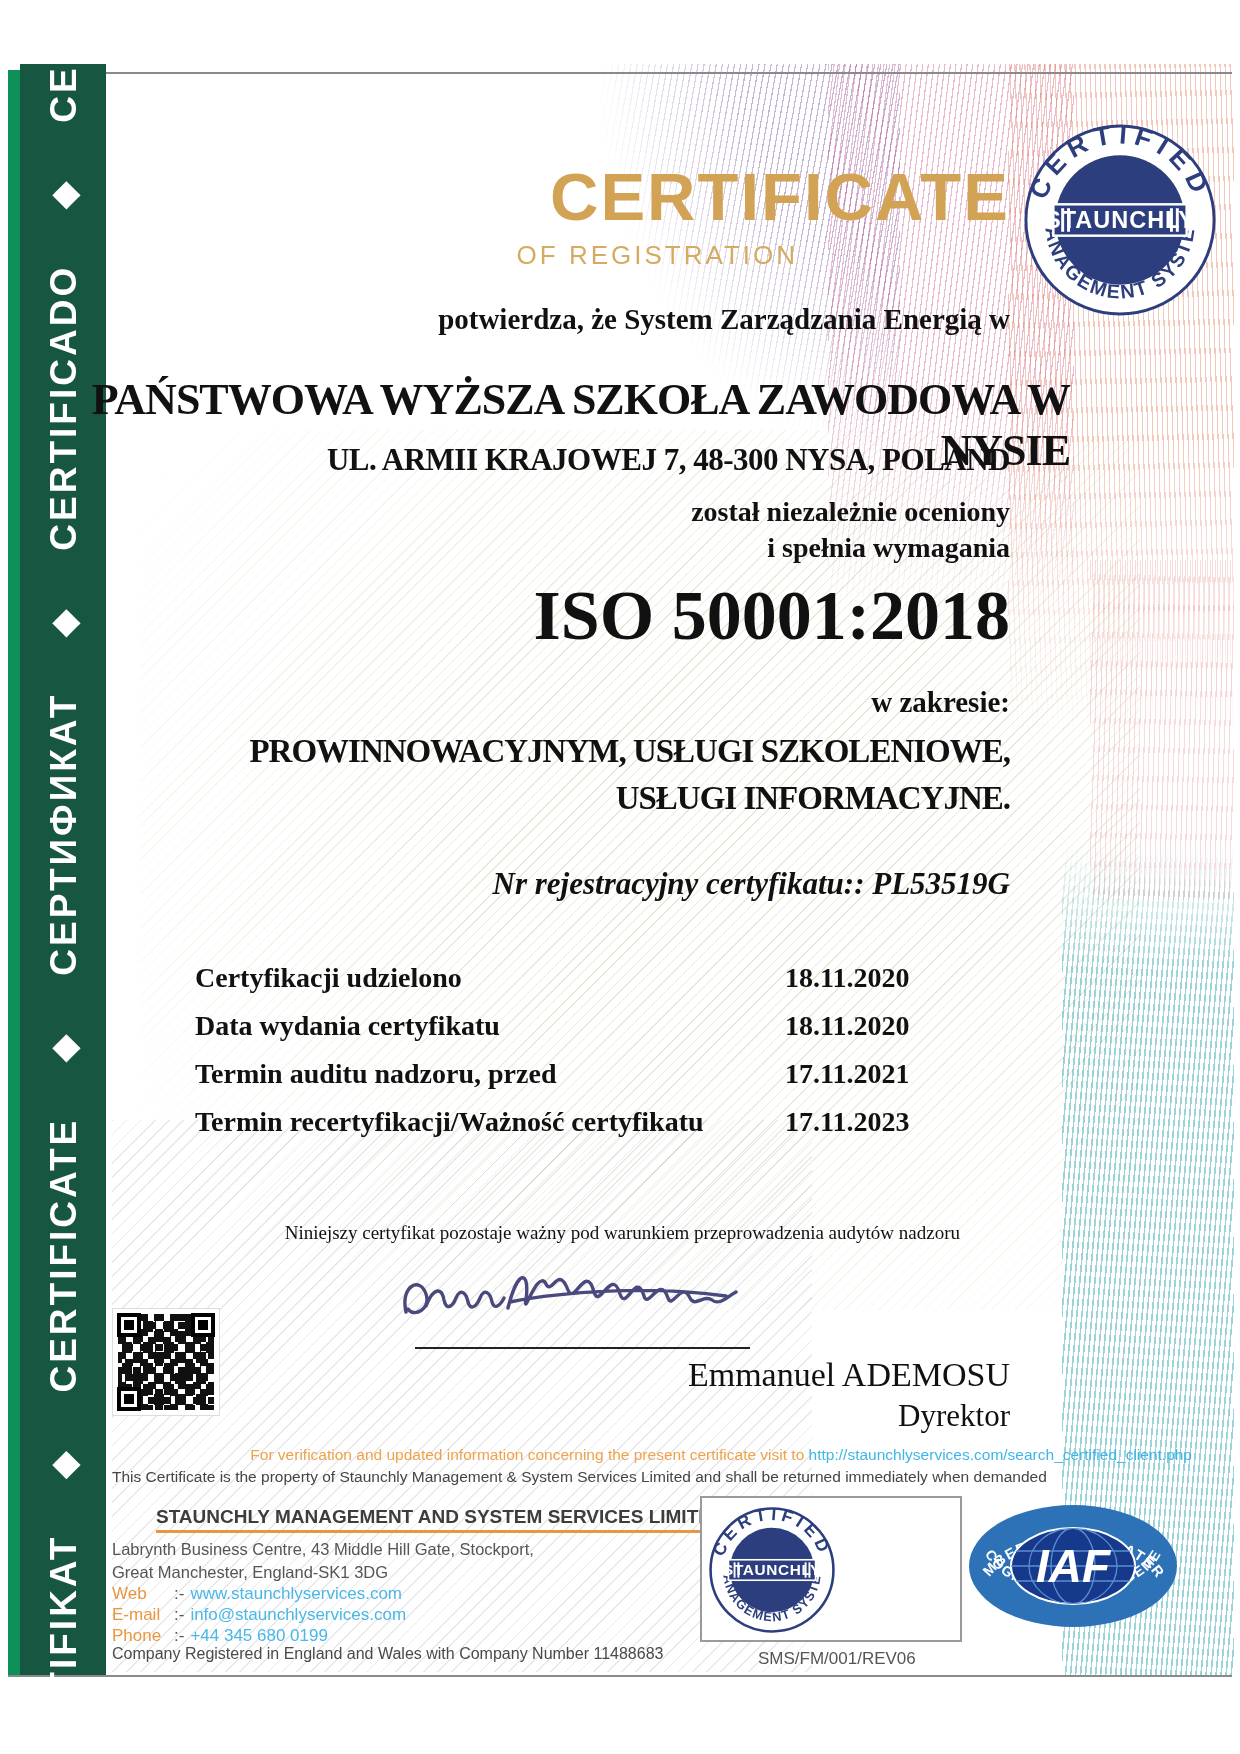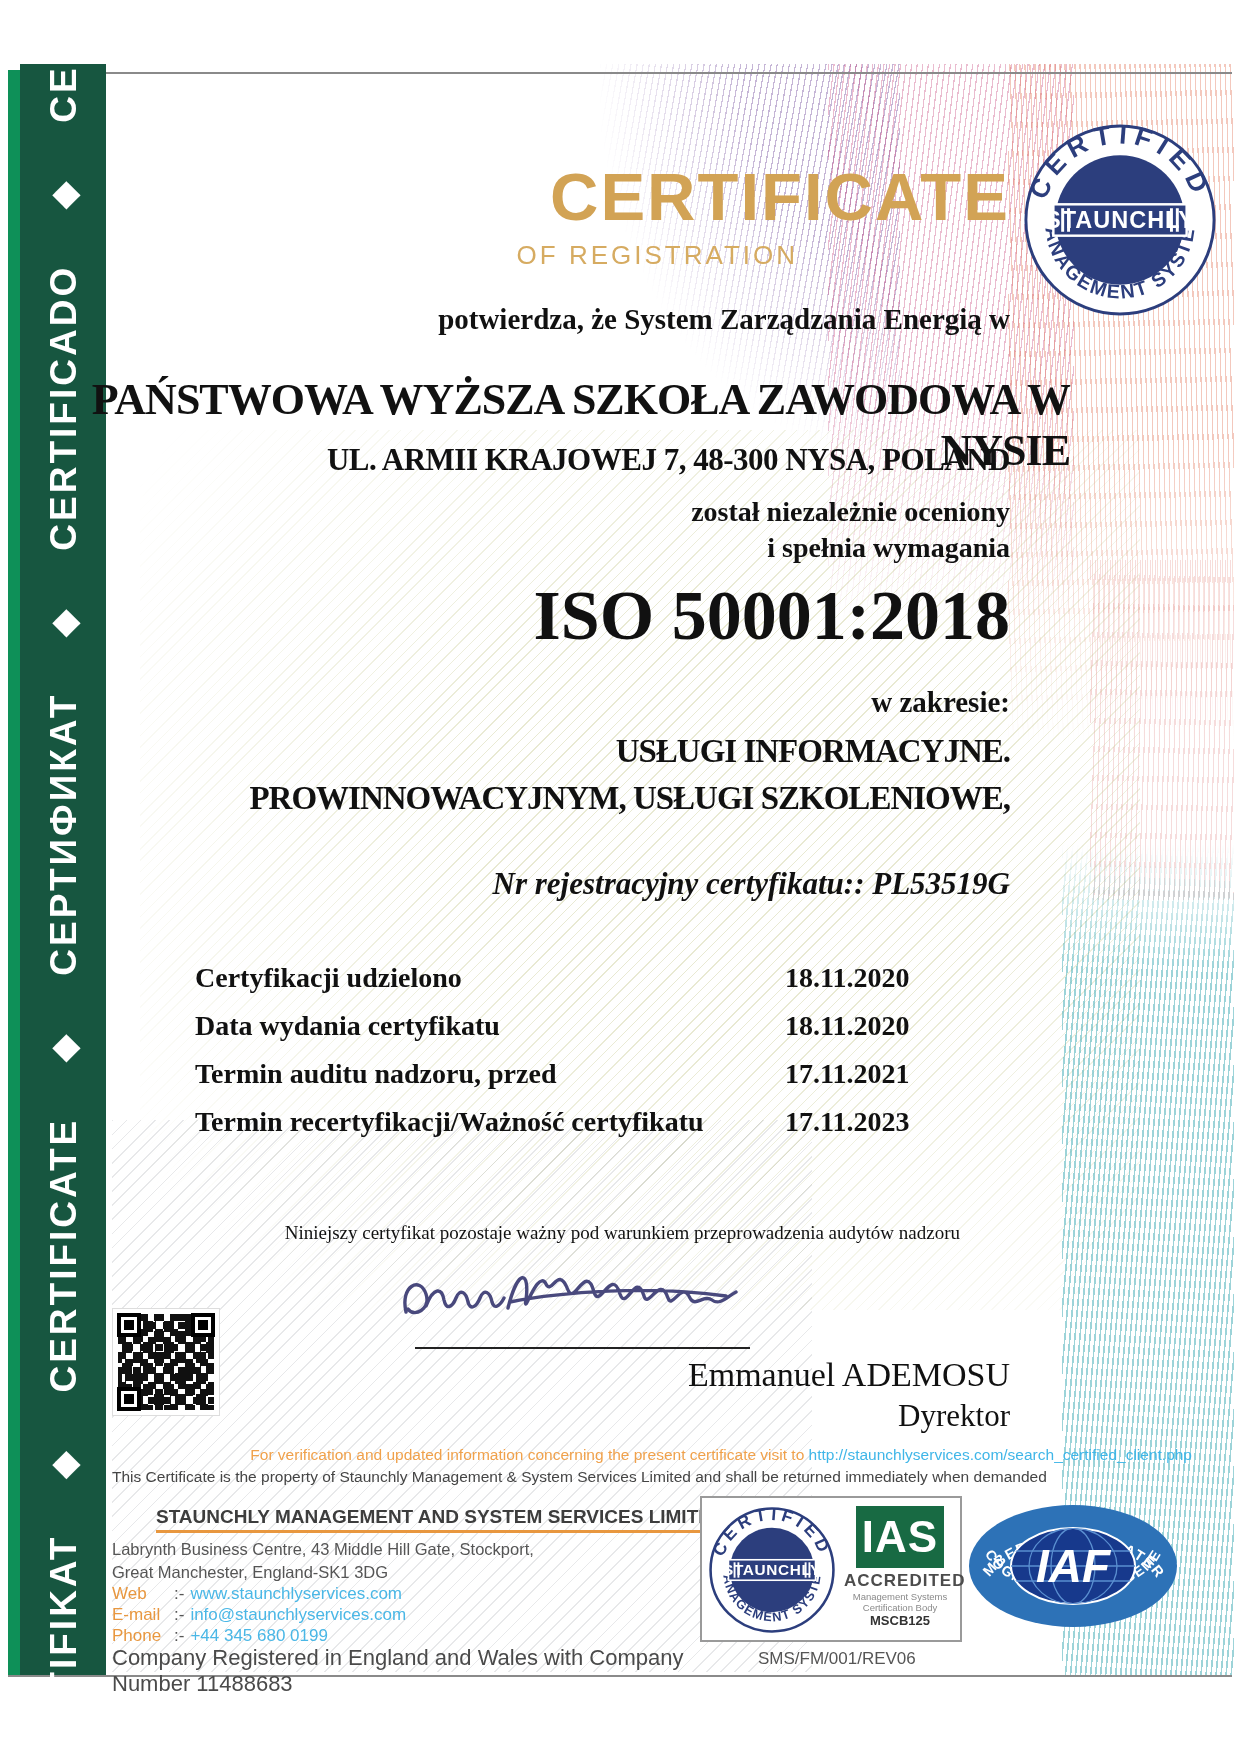--- a/index.html
+++ b/index.html
@@ -75,21 +75,21 @@
   #verify{left:112px;top:1446px;width:1080px;font-size:15.5px;color:#f0a14b;text-align:right;}
   #verify a{color:#3fb6e8;text-decoration:none;}
   #property{left:112px;top:1468px;width:1080px;font-size:15.5px;color:#454545;}
   #f-company{left:112px;top:1506px;font-size:19px;font-weight:bold;color:#3d3d3d;
     border-bottom:3px solid #e8973f;padding-bottom:2px;display:inline-block;margin-left:44px;}
   .f-line{left:112px;width:560px;font-size:16.5px;color:#555;}
   .contact{left:112px;width:560px;font-size:17px;}
   .contact .lab{color:#e8973f;display:inline-block;width:62px;}
   .contact .sep{color:#555;margin-right:6px;}
   .contact .val{color:#4ab7e6;text-align:center;}
-  #f-registered{left:112px;top:1645px;width:620px;font-size:22px;color:#4a4a4a;}
+  #f-registered{left:112px;top:1645px;width:620px;font-size:16px;color:#4a4a4a;}
   
   #logo-box{left:700px;top:1496px;width:262px;height:146px;background:#fff;border:2px solid #9a9a9a;box-sizing:border-box;}
   #sms-ref{left:758px;top:1649px;font-size:17px;color:#555;}
   #ias{position:absolute;left:142px;top:8px;width:112px;text-align:center;}
   #ias .sq{width:88px;height:62px;background:#186a43;margin:0 auto;display:flex;align-items:center;justify-content:center;
     color:#fff;font-size:44px;font-weight:bold;letter-spacing:1px;}
   #ias .acc{font-size:17px;font-weight:bold;color:#4c4c4c;letter-spacing:1px;margin-top:3px;}
   #ias .small{font-size:9.5px;color:#8a8a8a;line-height:11px;}
   #ias .code{font-size:13px;font-weight:bold;color:#333;}
 </style>
@@ -137,22 +137,22 @@
 <div class="abs" id="cert-subtitle">OF REGISTRATION</div>
 
 <div class="abs ctr serif" id="intro">potwierdza, że System Zarządzania Energią w</div>
 <div class="abs ctr serif" id="company">PAŃSTWOWA WYŻSZA SZKOŁA ZAWODOWA W NYSIE</div>
 <div class="abs ctr serif" id="caddr">UL. ARMII KRAJOWEJ 7, 48-300 NYSA, POLAND</div>
 <div class="abs ctr serif" id="assess1">został niezależnie oceniony</div>
 <div class="abs ctr serif" id="assess2">i spełnia wymagania</div>
 <div class="abs ctr serif" id="standard">ISO 50001:2018</div>
 <div class="abs ctr serif" id="scope-label">w zakresie:</div>
 <div class="abs ctr serif" id="scope">
+  <div>PROWINNOWACYJNYM, USŁUGI SZKOLENIOWE,</div>
   <div>USŁUGI INFORMACYJNE.</div>
-  <div>PROWINNOWACYJNYM, USŁUGI SZKOLENIOWE,</div>
 </div>
 <div class="abs ctr serif" id="regno">Nr rejestracyjny certyfikatu:: PL53519G</div>
 
 <div class="abs serif dlabel" style="top:962px">Certyfikacji udzielono</div>
 <div class="abs serif dvalue" style="top:962px">18.11.2020</div>
 <div class="abs serif dlabel" style="top:1010px">Data wydania certyfikatu</div>
 <div class="abs serif dvalue" style="top:1010px">18.11.2020</div>
 <div class="abs serif dlabel" style="top:1058px">Termin auditu nadzoru, przed</div>
 <div class="abs serif dvalue" style="top:1058px">17.11.2021</div>
 <div class="abs serif dlabel" style="top:1106px">Termin recertyfikacji/Ważność certyfikatu</div>
@@ -206,27 +206,20 @@
     <text fill="#2c3e7d" font-size="20" font-weight="bold" letter-spacing="2" font-family="Liberation Sans, DejaVu Sans, sans-serif">
       <textPath href="#b2bot" startOffset="50%" text-anchor="middle">MANAGEMENT SYSTEM</textPath>
     </text>
     <rect x="32" y="84" width="136" height="32" fill="#2c3e7d" stroke="#ffffff" stroke-width="2.5"></rect>
     <rect x="40" y="88" width="3" height="24" fill="#fff"></rect>
       <rect x="46" y="88" width="3" height="24" fill="#fff"></rect>
     <rect x="151" y="88" width="3" height="24" fill="#fff"></rect>
       <rect x="157" y="88" width="3" height="24" fill="#fff"></rect>
     <text x="100" y="108" text-anchor="middle" fill="#ffffff" font-size="24" font-weight="bold" letter-spacing="1" font-family="Liberation Sans, DejaVu Sans, sans-serif">STAUNCHLY</text>
   </svg>
-  <div id="ias">
-    <div class="sq">IAS</div>
-    <div class="acc">ACCREDITED</div>
-    <div class="small">Management Systems</div>
-    <div class="small">Certification Body</div>
-    <div class="code">MSCB125</div>
-  </div>
 </div>
 <div class="abs" id="sms-ref">SMS/FM/001/REV06</div>
 
 <svg class="abs" style="left:965px;top:1502px;" width="216" height="128" viewBox="0 0 216 128">
   <ellipse cx="108" cy="64" rx="104" ry="61" fill="#2d72b7"></ellipse>
   <defs>
     <path id="iaftop" d="M 22 80 A 90 54 0 0 1 194 80"></path>
     <path id="iafbot" d="M 20 52 A 92 56 0 0 0 196 52"></path>
     <clipPath id="globeclip">
         <ellipse cx="108" cy="64" rx="62" ry="38"></ellipse>

